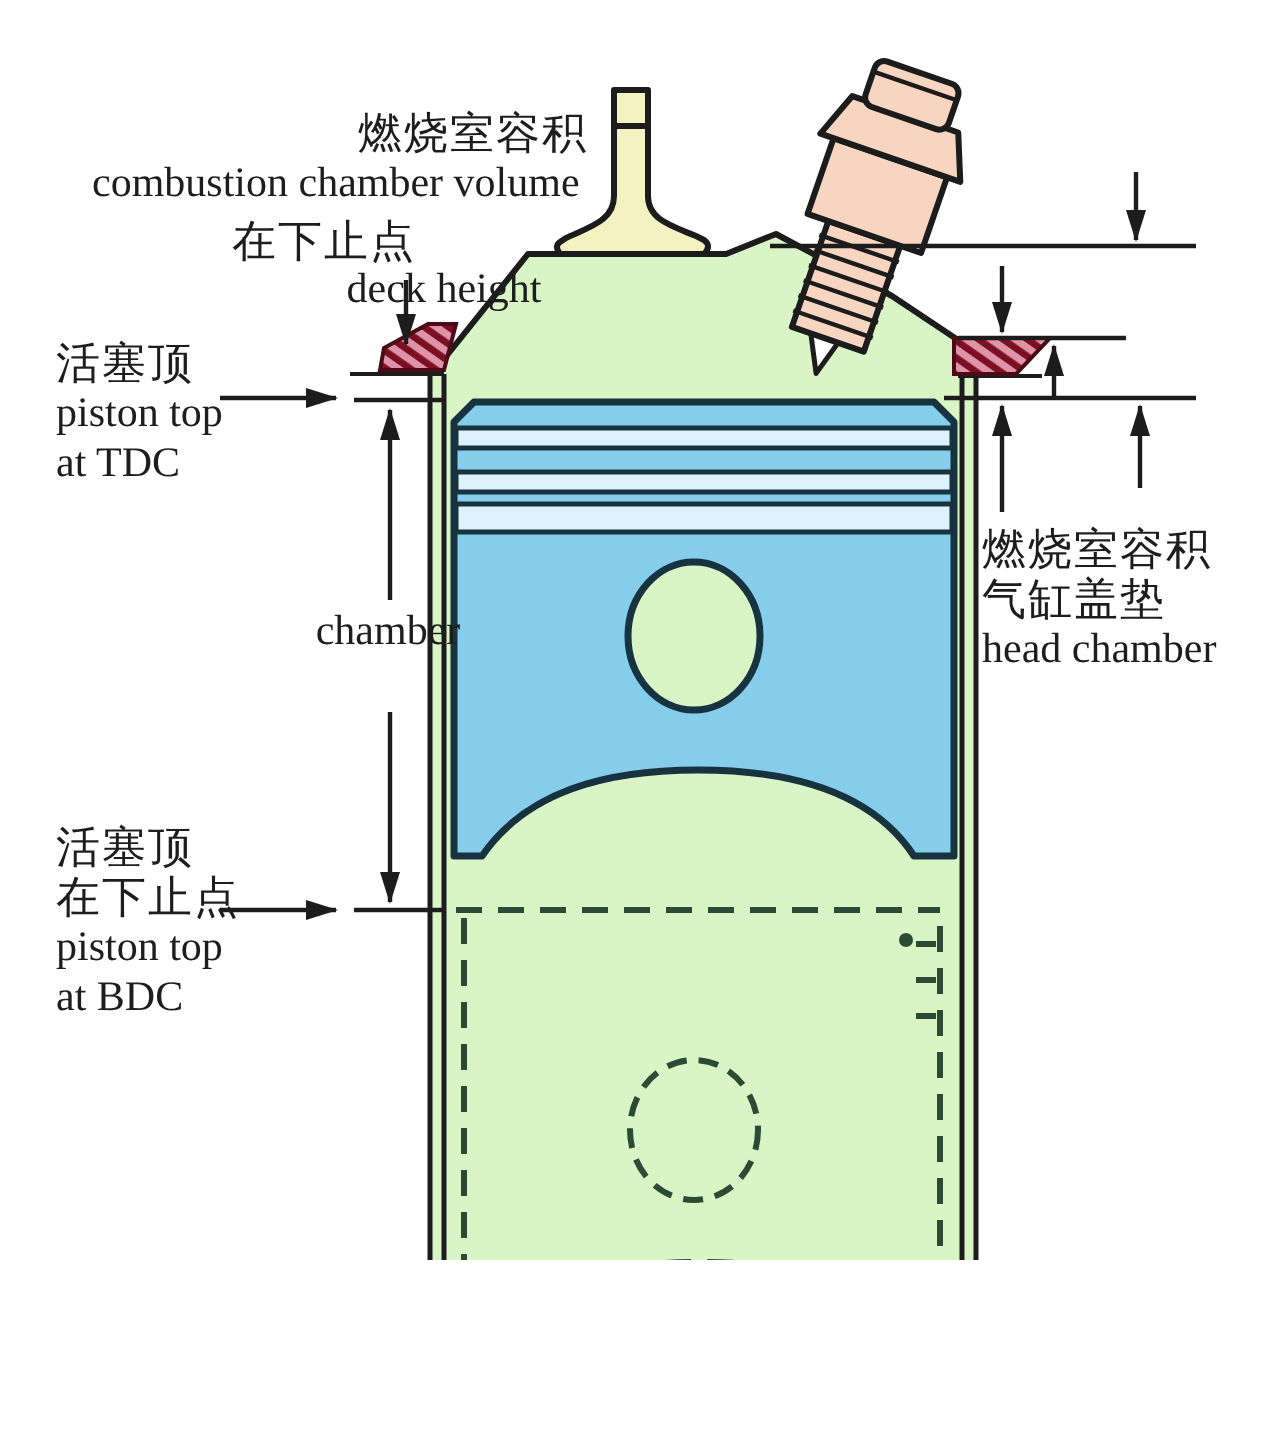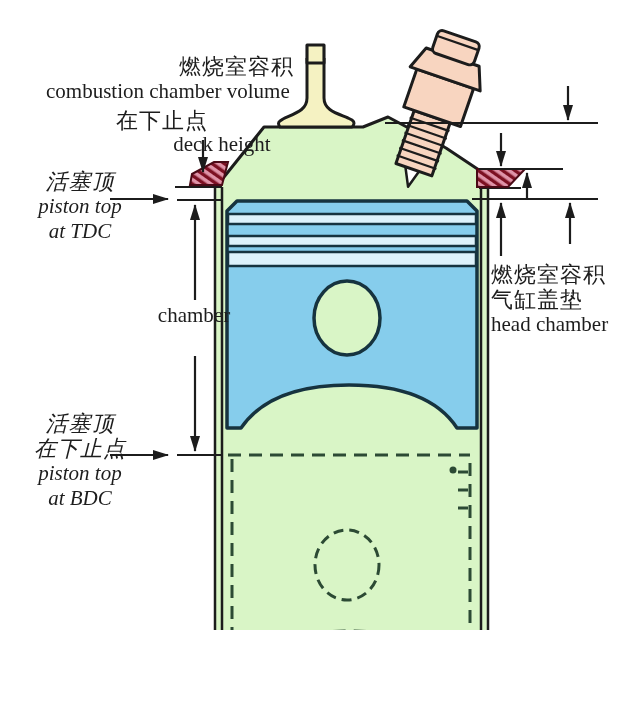--- a/index.html
+++ b/index.html
@@ -13,21 +13,21 @@
   #canvas{
     position:relative; width:640px; height:630px; background:var(--background);
     font-family:"Liberation Serif","DejaVu Serif",serif; color:var(--label-text);
     overflow:hidden;
   }
   #drawing{position:absolute;left:0;top:0;}
   .lbl{position:absolute; line-height:25px; white-space:nowrap;}
   .zh{font-size:22px; letter-spacing:1px;}
   .en{font-size:21px; letter-spacing:0;}
   .lbl div{line-height:25px;}
-  .right{text-align:center;font-style:italic;}
+  .right{text-align:left;}
   .center{text-align:center;}
   
   .fill-green{fill:var(--block-green);}
   .ol{stroke:var(--outline); fill:none; stroke-linejoin:round; stroke-linecap:butt;}
   .w3{stroke-width:3px;} .w25{stroke-width:2.5px;} .w2{stroke-width:2px;}
   .piston{fill:var(--piston-blue); stroke:var(--piston-outline); stroke-width:3.5px; stroke-linejoin:round;}
   .band{fill:var(--piston-band-light); stroke:var(--piston-outline); stroke-width:2.5px;}
   .pin{fill:var(--block-green); stroke:var(--piston-outline); stroke-width:3.5px;}
   .valve{fill:var(--valve-cream); stroke:var(--outline); stroke-width:3px; stroke-linejoin:round;}
   .plug{fill:var(--spark-plug-salmon); stroke:var(--outline); stroke-width:3px; stroke-linejoin:round;}

